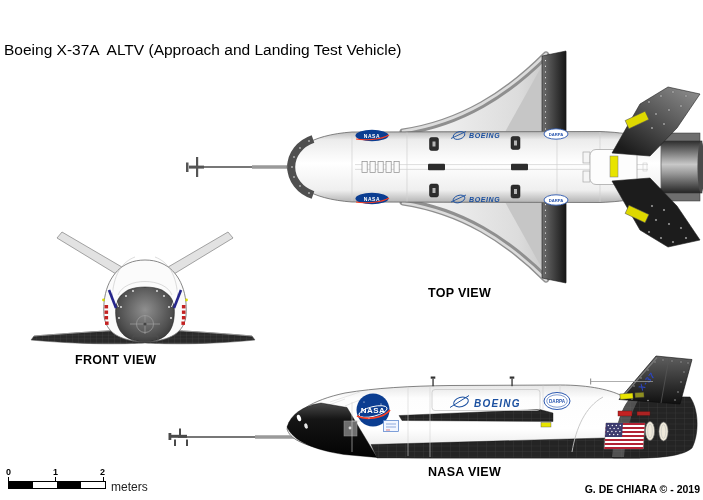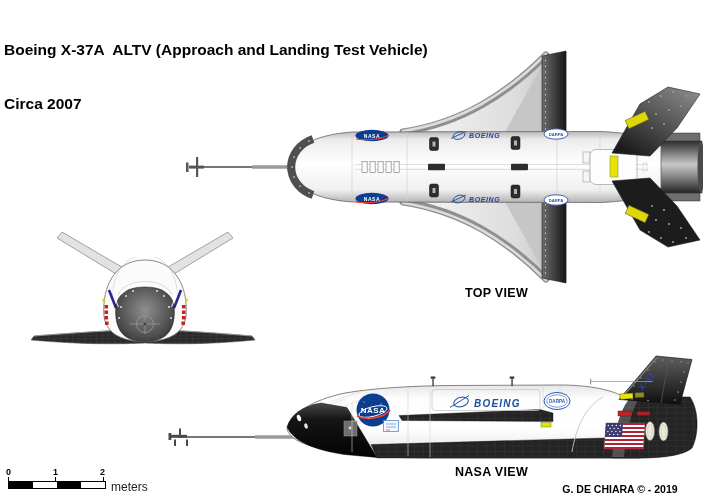--- a/index.html
+++ b/index.html
@@ -1,25 +1,25 @@
 <!DOCTYPE html>
 <html><head>
 <meta charset="utf-8">
 <style>
   html,body{margin:0;padding:0;background:#fff;}
   .page{position:relative;width:703px;height:500px;background:#fff;overflow:hidden;
         font-family:"Liberation Sans",sans-serif;}
-  .title{position:absolute;left:4px;top:4px;font-size:15.5px;font-weight:bold;color:#000;
-         line-height:1.18;white-space:pre;}
+  .title{position:absolute;left:4px;top:4px;font-size:15.5px;font-weight:normal;color:#000;
+         line-height:1.18;white-space:pre;text-align:right;}
   .view-label{position:absolute;font-size:12.5px;font-weight:bold;color:#000;
-              text-align:right;letter-spacing:0.3px;}
+              text-align:left;letter-spacing:0.3px;}
   #lbl-top{left:428px;top:286px;width:100px;}
   #lbl-front{left:75px;top:353px;width:140px;}
   #lbl-side{left:428px;top:465px;width:100px;}
-  .credit{position:absolute;left:540px;top:483px;width:160px;text-align:center;
+  .credit{position:absolute;left:540px;top:483px;width:160px;text-align:right;
           font-size:10.5px;font-weight:bold;color:#000;}
   .scalebar{position:absolute;left:8px;top:467px;width:170px;height:26px;}
   .scalebar .num{position:absolute;top:0;font-size:9px;font-weight:bold;color:#000;}
   .scalebar .tick{position:absolute;top:10px;width:1px;height:4px;background:#000;}
   .scalebar .bar{position:absolute;top:14px;left:0;width:96px;height:6px;border:1px solid #000;
                  display:flex;}
   .scalebar .seg{height:100%;flex:1;}
   .seg.b{background:#000;} .seg.w{background:#fff;}
   .scalebar .unit{position:absolute;left:103px;top:13px;font-size:12px;color:#222;}
   svg{position:absolute;left:0;top:0;}
@@ -439,24 +439,24 @@
       <ellipse cx="557" cy="401" rx="13" ry="8.5" fill="#fff" stroke="#2a57b0" stroke-width="1"></ellipse>
       <ellipse cx="557" cy="401" rx="10.3" ry="6.2" fill="none" stroke="#2a57b0" stroke-width="0.6"></ellipse>
       <text x="557" y="403" text-anchor="middle" font-size="4.6" font-weight="bold" fill="#2a57b0">DARPA</text>
     </g>
     <rect x="541" y="422.5" width="10" height="4.5" fill="#e8e400" stroke="#555" stroke-width="0.4"></rect>
   </g>
 </svg>
 
 <div class="title">
   <div>Boeing X-37A  ALTV (Approach and Landing Test Vehicle)</div>
-  <div>Circa 2007</div>
 </div>
 
 <div class="view-label" id="lbl-top">TOP VIEW</div>
+<div class="view-label" id="lbl-front">FRONT VIEW</div>
 <div class="view-label" id="lbl-side">NASA VIEW</div>
 
 <div class="scalebar">
   <span class="num" style="left:-2px">0</span>
   <span class="num" style="left:45px">1</span>
   <span class="num" style="left:92px">2</span>
   <div class="tick" style="left:0px"></div>
   <div class="tick" style="left:47px"></div>
   <div class="tick" style="left:95px"></div>
   <div class="bar">

